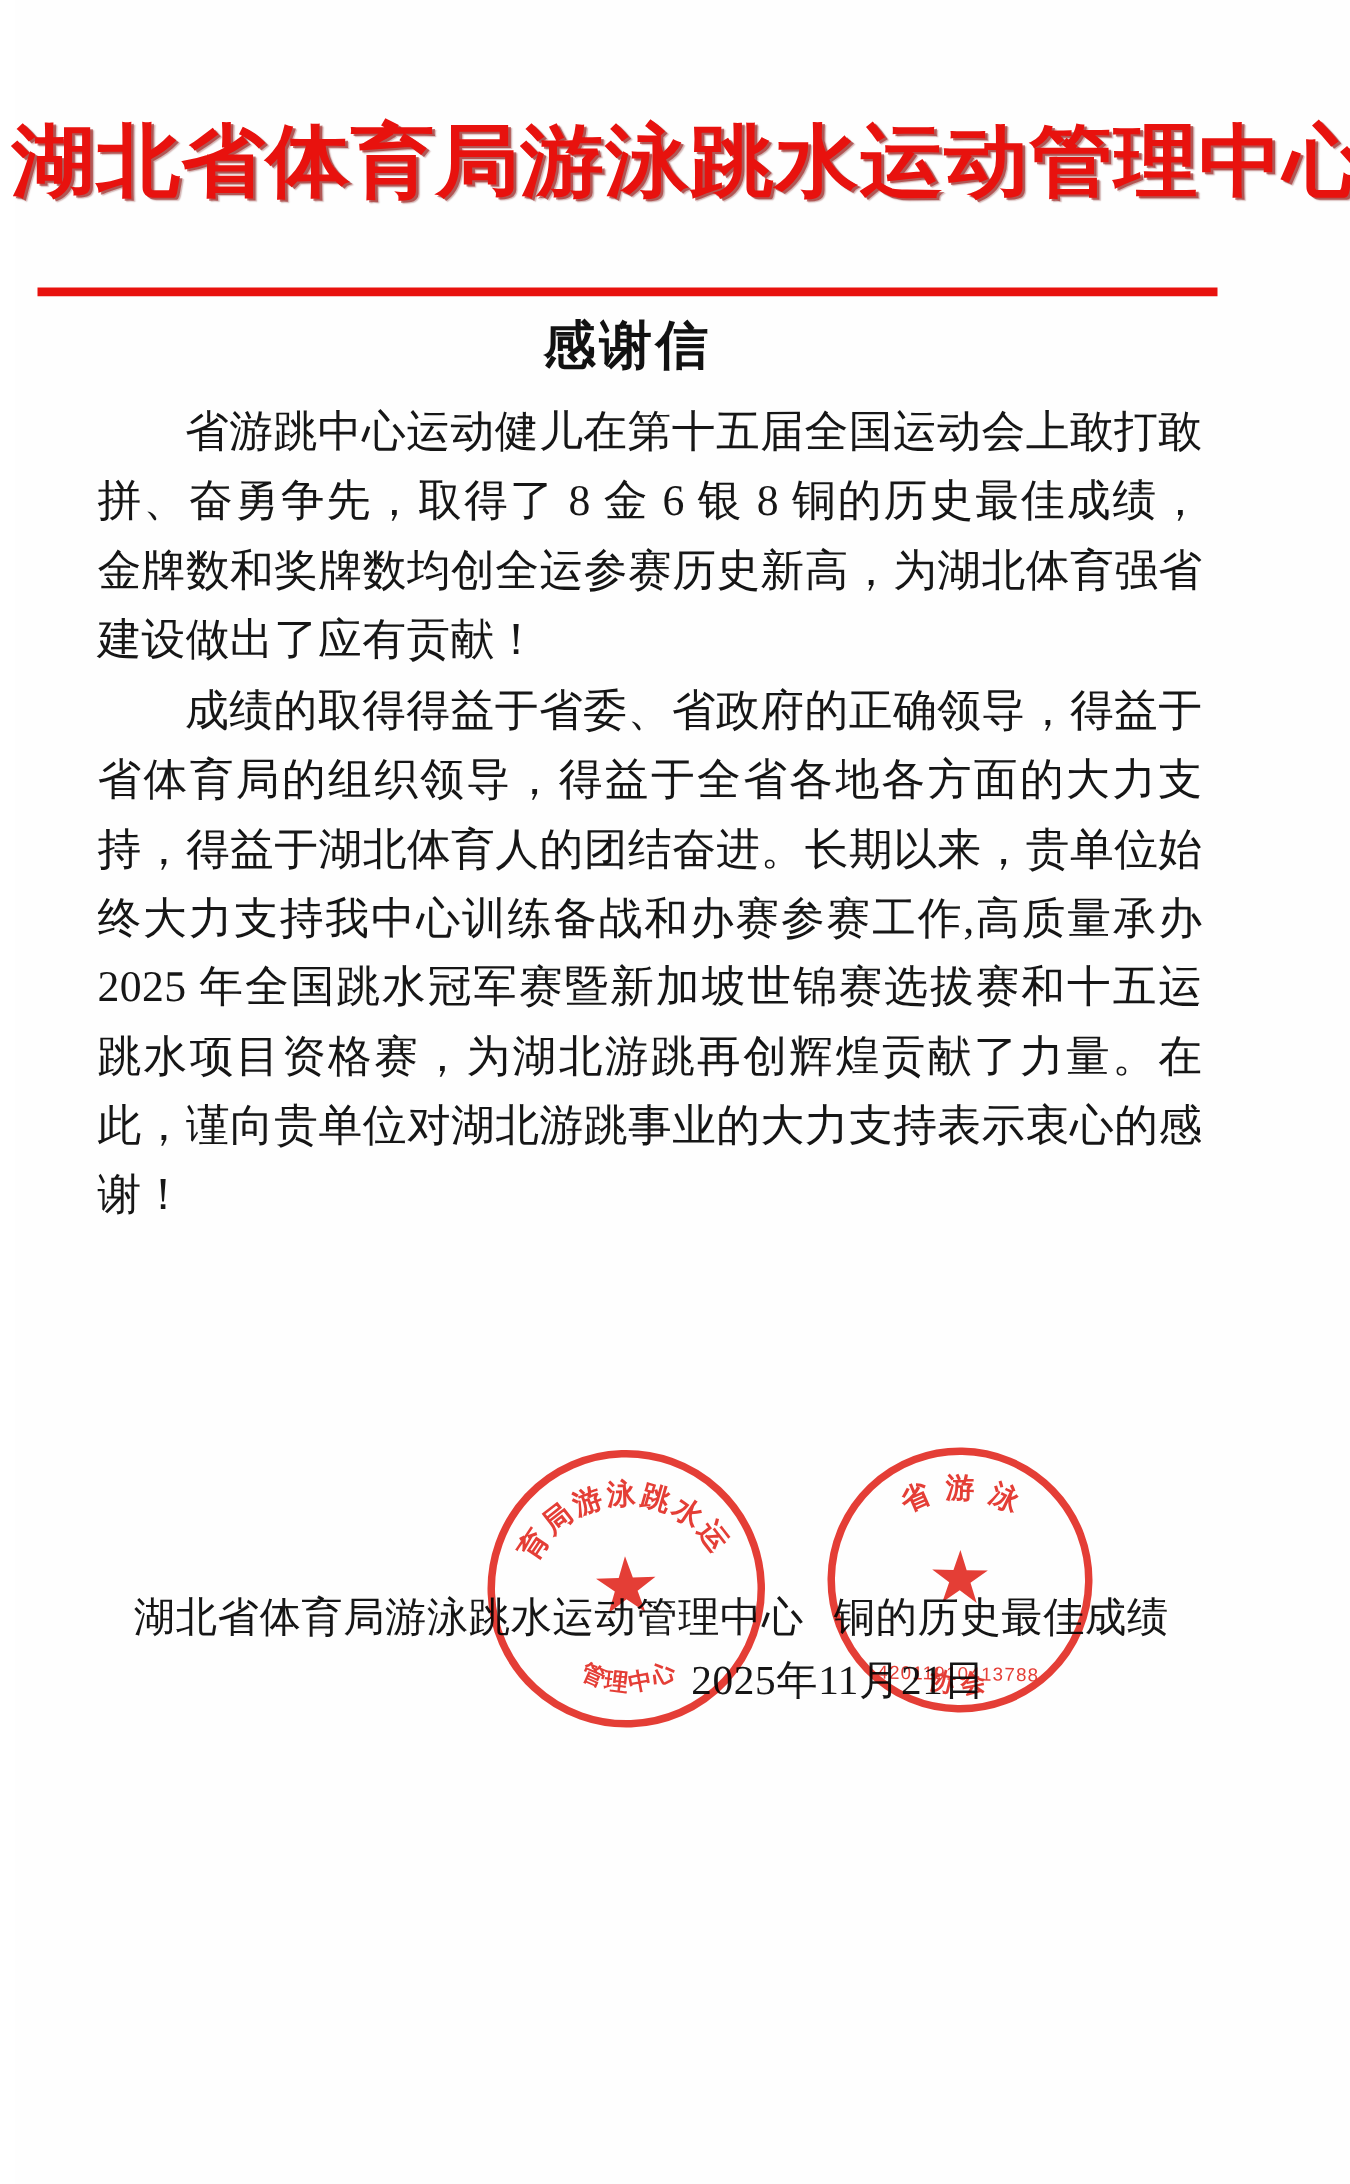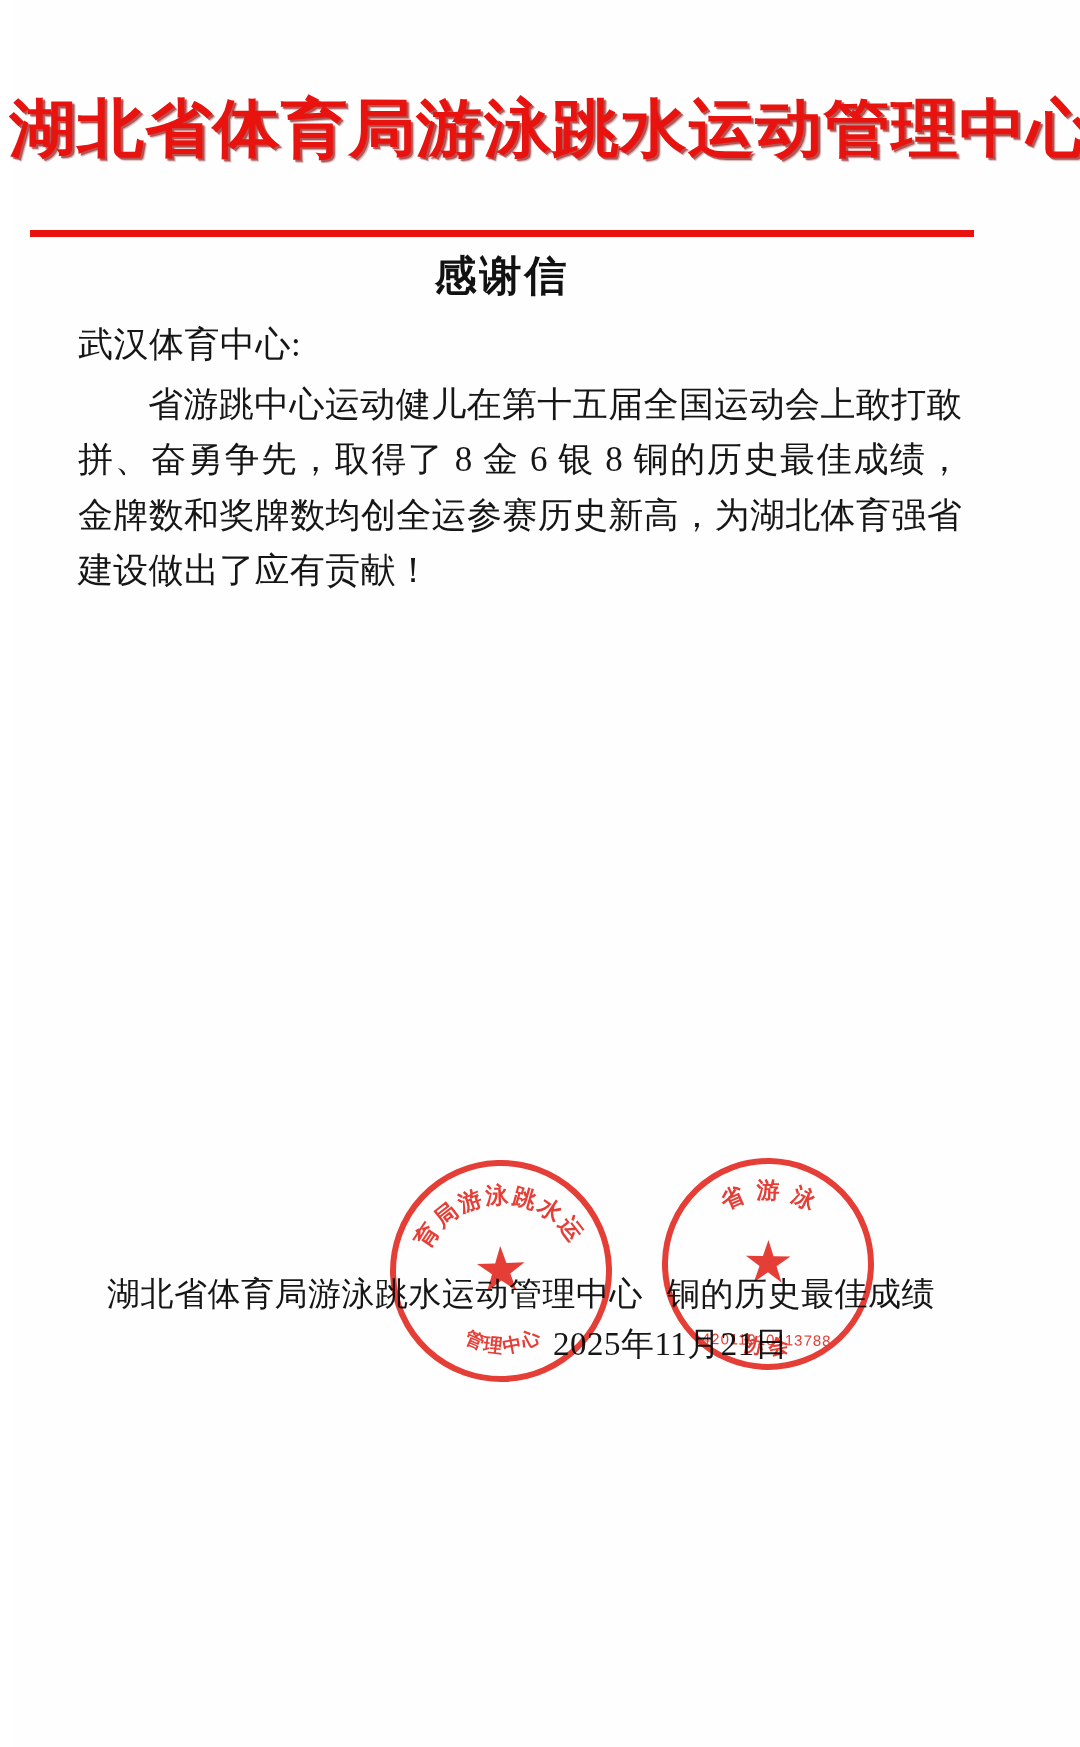--- a/index.html
+++ b/index.html
@@ -201,22 +201,22 @@
 <div class="page">
 
   <div class="letterhead">
     <div class="letterhead-title">湖北省体育局游泳跳水运动管理中心</div>
     <div class="letterhead-rule"></div>
   </div>
 
   <div class="doc-title">感谢信</div>
 
   <div class="body-block">
-    <div class="salutation">武汉体育中心:</div>
     <p class="para">省游跳中心运动健儿在第十五届全国运动会上敢打敢拼、奋勇争先，取得了 8 金 6 银 8 铜的历史最佳成绩，金牌数和奖牌数均创全运参赛历史新高，为湖北体育强省建设做出了应有贡献！</p>
+    <p class="para">成绩的取得得益于省委、省政府的正确领导，得益于省体育局的组织领导，得益于全省各地各方面的大力支持，得益于湖北体育人的团结奋进。长期以来，贵单位始终大力支持我中心训练备战和办赛参赛工作,高质量承办 2025 年全国跳水冠军赛暨新加坡世锦赛选拔赛和十五运跳水项目资格赛，为湖北游跳再创辉煌贡献了力量。在此，谨向贵单位对湖北游跳事业的大力支持表示衷心的感谢！</p>
   </div>
 
   <div class="signature-area">
 
     <div class="sig-line">
       <span>湖北省体育局游泳跳水运动管理中心</span><span class="sig-org-2">铜的历史最佳成绩</span>
     </div>
 
     <div class="sig-date">2025年11月21日</div>
 

